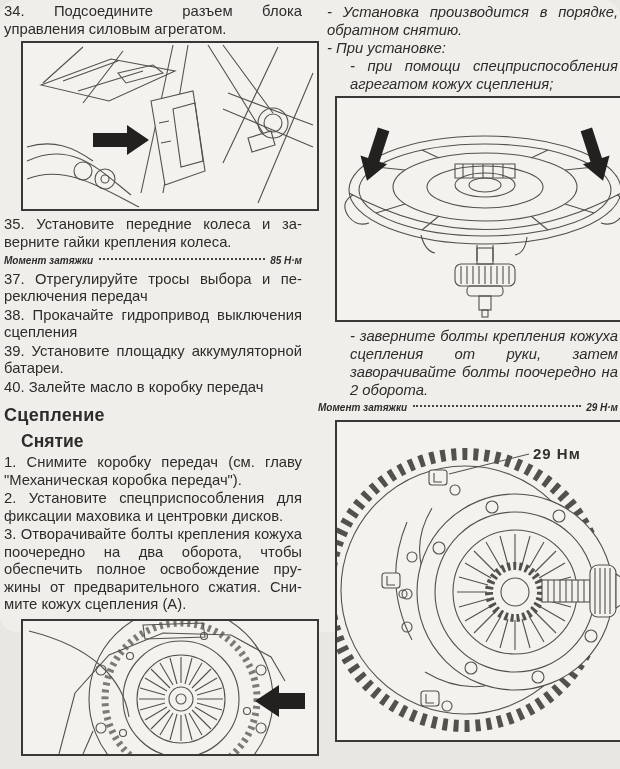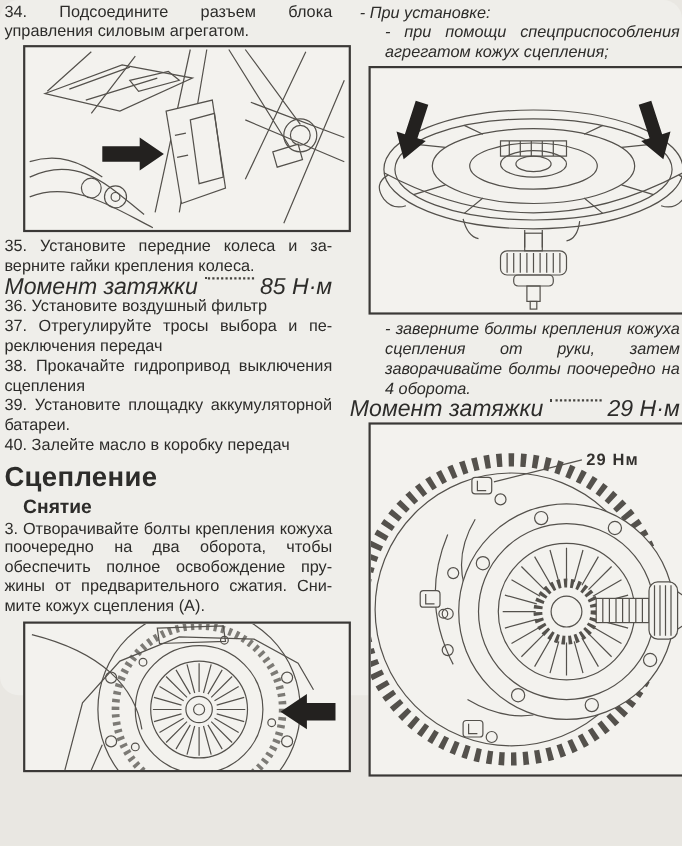--- a/index.html
+++ b/index.html
@@ -18,32 +18,33 @@
   .col{display:block;}
   .col-left{width:298px;flex:0 0 298px;}
   .col-right{width:300px;flex:0 0 300px;}
   p{margin:0;}
   .step{
     font-size:14.8px;line-height:17.5px;
     text-align:justify;text-align-last:left;
     margin-bottom:1px;
   }
   .torque{
-    font-size:21px;line-height:17.5px;
+    font-size:10px;line-height:17.5px;
     font-style:italic;
-    display:flex;align-items:flex-start;
+    display:flex;align-items:center;
     margin-bottom:1px;
+    font-weight:bold;
   }
   .torque .leader{
     flex:1;border-bottom:2px dotted #45433f;
     margin:0 5px 4px 6px;min-width:30px;
   }
   .torque .val{white-space:nowrap;}
   h1.section{
-    font-size:25px;line-height:26px;font-weight:bold;
+    font-size:18px;line-height:26px;font-weight:bold;
     margin:6px 0 3px;letter-spacing:.3px;
   }
   h2.sub{
     font-size:17.5px;line-height:20px;font-weight:bold;
     margin:0 17px 3px;
   }
   .note{
     font-style:italic;font-size:14.8px;line-height:18px;
     text-align:justify;text-align-last:left;
   }
@@ -102,29 +103,30 @@
     </div>
 
     <p class="step">35. Установите передние колеса и за­верните гайки крепления колеса.</p>
 
     <p class="torque">
       <span>Момент затяжки</span>
       <span class="leader"></span>
       <span class="val">85 Н·м</span>
     </p>
 
-    <p class="step">36. Установите воздушный фильтр</p>
     <p class="step">37. Отрегулируйте тросы выбора и пе­реключения передач</p>
     <p class="step">38. Прокачайте гидропривод выключения сцепления</p>
     <p class="step">39. Установите площадку аккумуля­торной батареи.</p>
     <p class="step">40. Залейте масло в коробку передач</p>
 
     <h1 class="section">Сцепление</h1>
     <h2 class="sub">Снятие</h2>
 
+    <p class="step">1. Снимите коробку передач (см. главу "Механическая коробка передач").</p>
+    <p class="step">2. Установите спецприспособления для фиксации маховика и центровки дисков.</p>
     <p class="step">3. Отворачивайте болты крепления ко­жуха поочередно на два оборота, чтобы обеспечить полное освобождение пру­жины от предварительного сжатия. Сни­мите кожух сцепления (А).</p>
 
     <div class="frame fig4">
       <svg viewBox="0 0 294 133" preserveAspectRatio="none">
         <path class="ln" d="M6,10 C70,26 100,58 106,96"></path>
         <path class="ln" d="M36,133 L52,72 L86,34 L140,12 L208,14 L248,36 L262,60"></path>
         <path class="ln" d="M120,4 L180,2 L182,16 L122,18 Z M60,133 L70,110"></path>
         <circle class="ln" cx="158" cy="78" r="92"></circle>
         <circle cx="158" cy="78" r="76" fill="none" stroke="#54514c" stroke-width="7" stroke-dasharray="3 4" opacity="0.75"></circle>
         <circle class="ln" cx="158" cy="78" r="58"></circle>
@@ -141,20 +143,21 @@
         <circle class="ln" cx="100" cy="112" r="3.5"></circle>
         <circle class="ln" cx="107" cy="35" r="3.5"></circle>
         <circle class="ln" cx="181" cy="15" r="3.5"></circle>
         <polygon class="blk" points="282,72 282,88 256,88 256,96 232,80 256,64 256,72"></polygon>
       </svg>
     </div>
   </div>
 
   <div class="col col-right">
 
+    <p class="note note-l1">- Установка производится в поряд­ке, обратном снятию.</p>
     <p class="note note-l1">- При установке:</p>
     <p class="note note-l2">- при помощи спецприспособле­ния агрегатом кожух сцепления;</p>
 
     <div class="frame fig2">
       <svg viewBox="0 0 296 222" preserveAspectRatio="none">
         <ellipse class="ln" cx="148" cy="92" rx="136" ry="54"></ellipse>
         <ellipse class="ln" cx="148" cy="92" rx="126" ry="46"></ellipse>
         <ellipse class="ln" cx="148" cy="89" rx="92" ry="34"></ellipse>
         <ellipse class="ln" cx="148" cy="89" rx="58" ry="21"></ellipse>
         <ellipse class="ln" cx="148" cy="87" rx="30" ry="12"></ellipse>
@@ -174,21 +177,21 @@
         </g>
         <g transform="rotate(18 38 58)">
             <polygon class="blk" points="32,30 44,30 44,62 52,62 38,84 24,62 32,62"></polygon>
           </g>
         <g transform="rotate(-18 258 58)">
             <polygon class="blk" points="252,30 264,30 264,62 272,62 258,84 244,62 252,62"></polygon>
           </g>
       </svg>
     </div>
 
-    <p class="note note-l2">- заверните болты крепления кожуха сцепления от руки, затем заворачивайте болты поочеред­но на 4 оборота.</p>
+    <p class="note note-l2">- заверните болты крепления кожуха сцепления от руки, затем заворачивайте болты поочеред­но на 2 оборота.</p>
 
     <p class="torque">
       <span>Момент затяжки</span>
       <span class="leader"></span>
       <span class="val">29 Н·м</span>
     </p>
 
     <div class="frame fig3">
       <svg viewBox="0 0 296 318" preserveAspectRatio="none">
         <circle cx="128" cy="168" r="136" fill="none" stroke="#54514c" stroke-width="12" stroke-dasharray="5 6"></circle>

